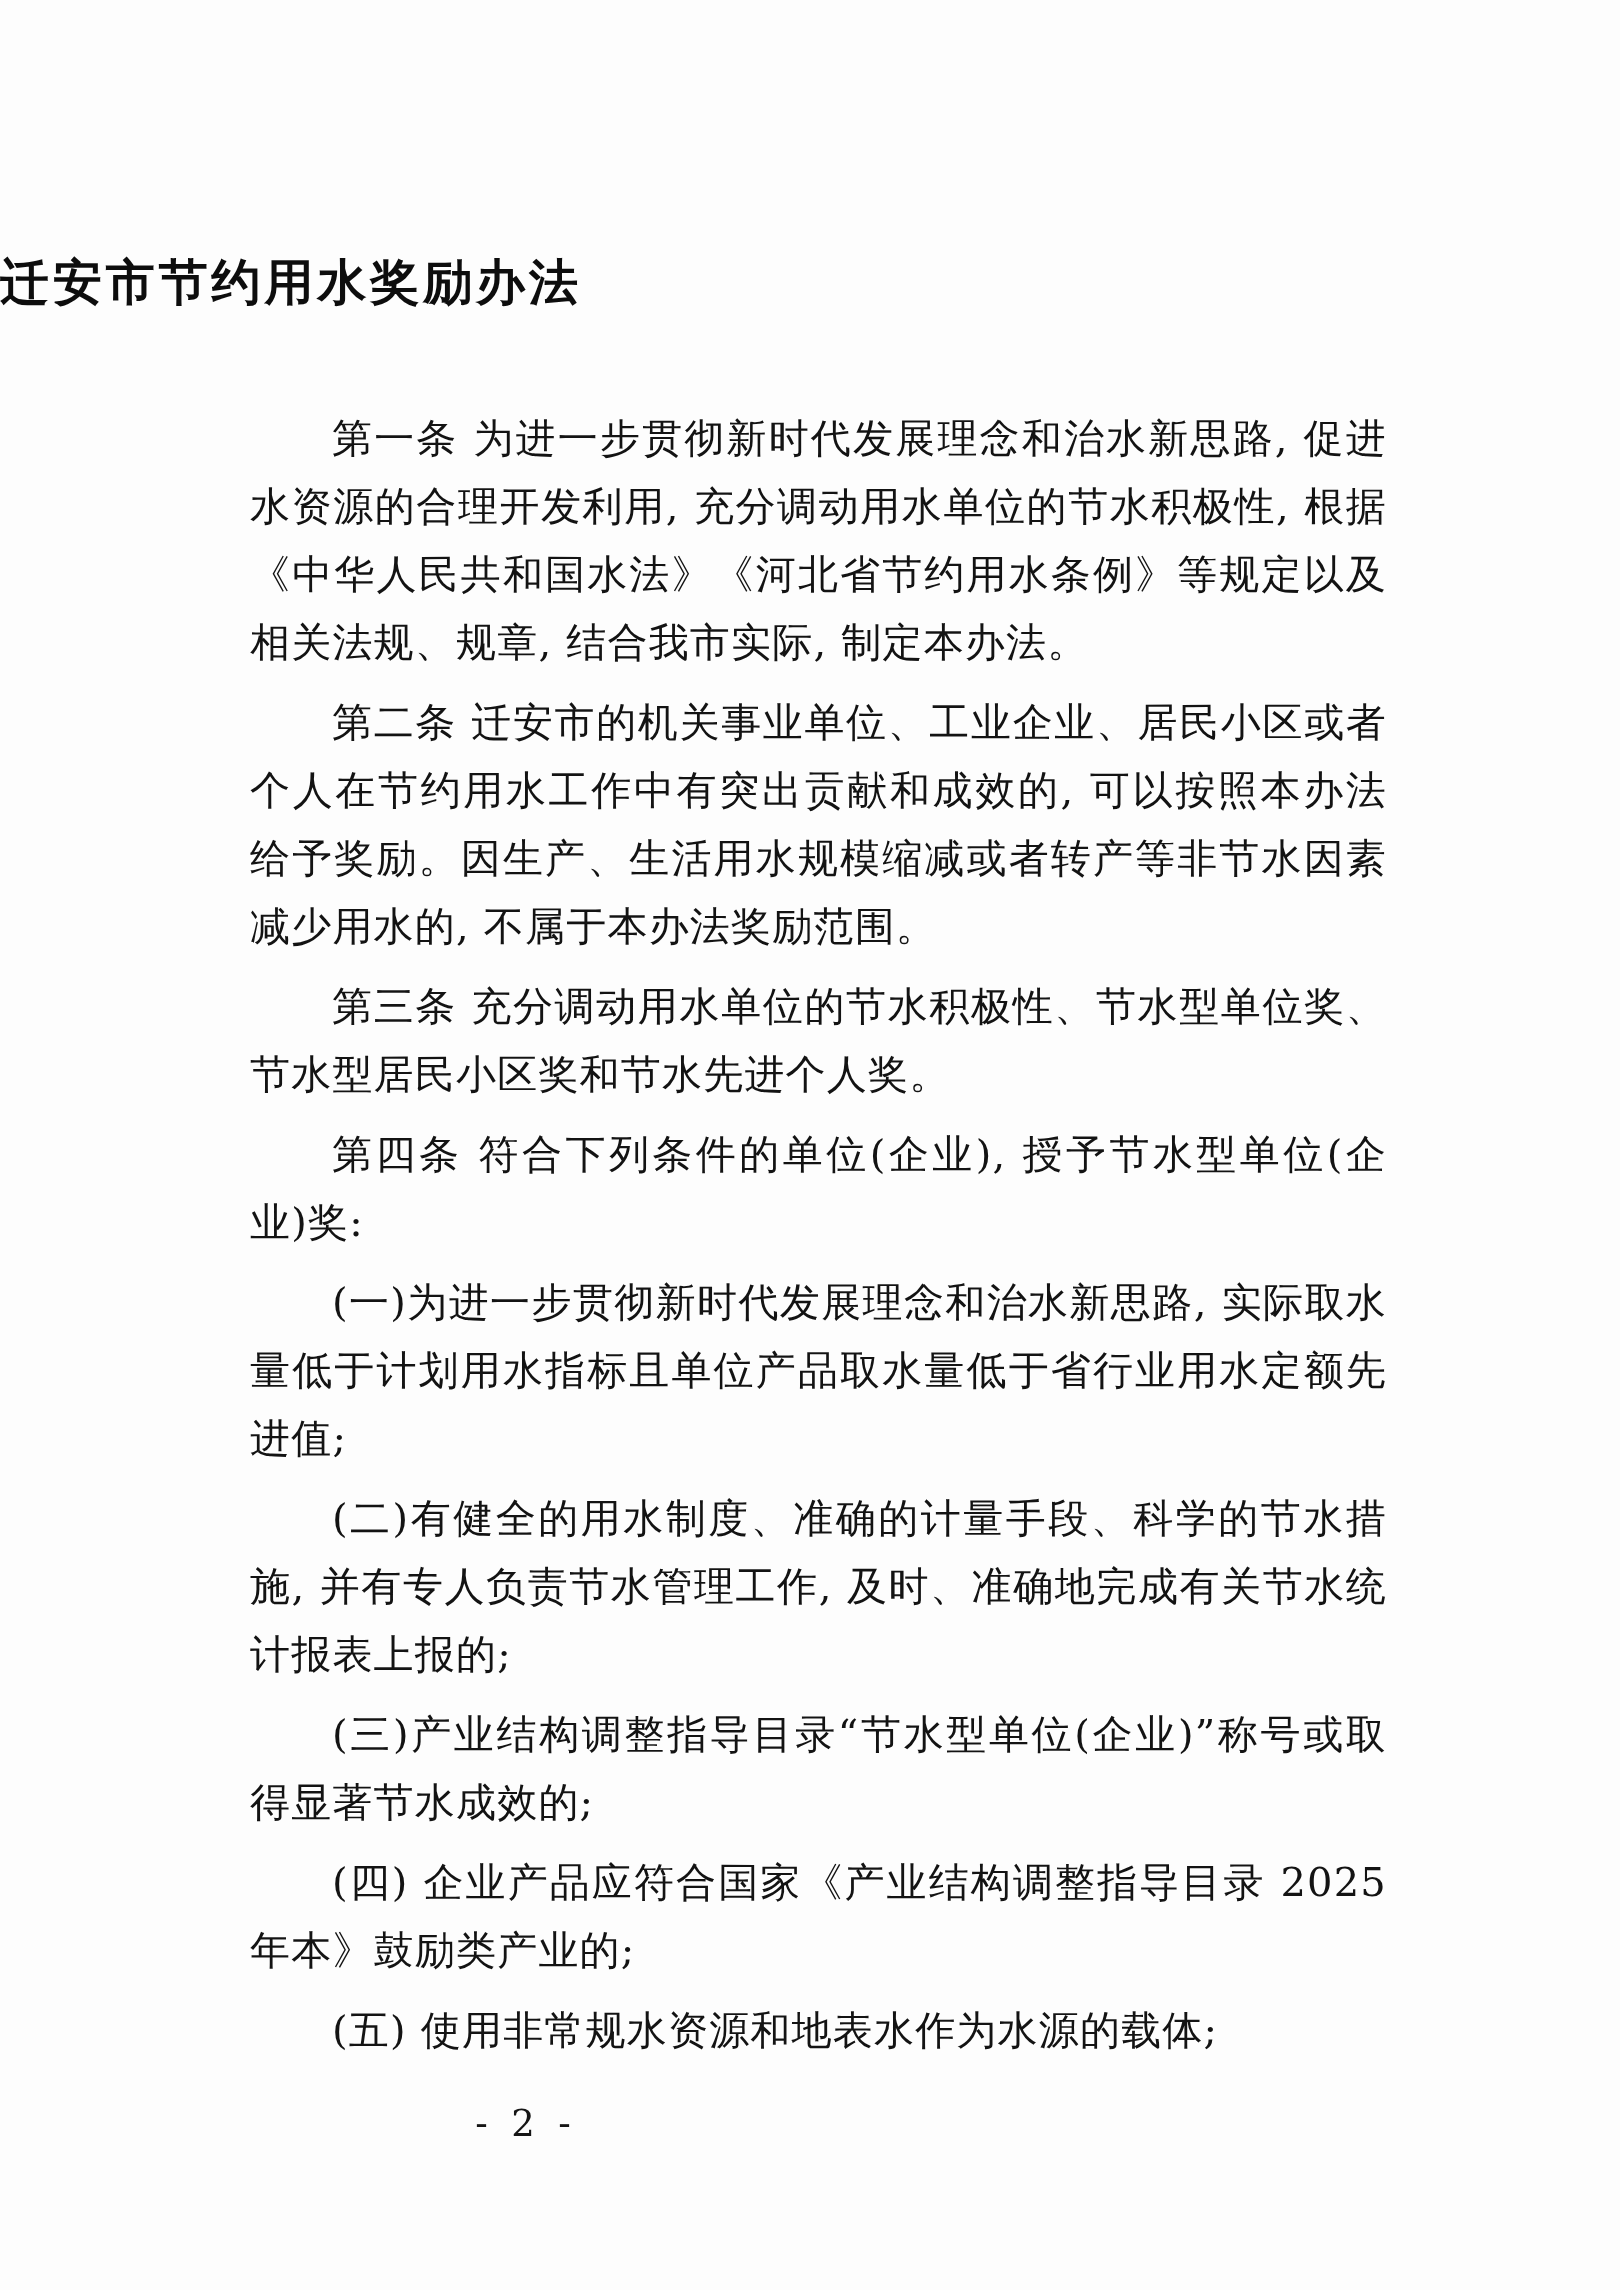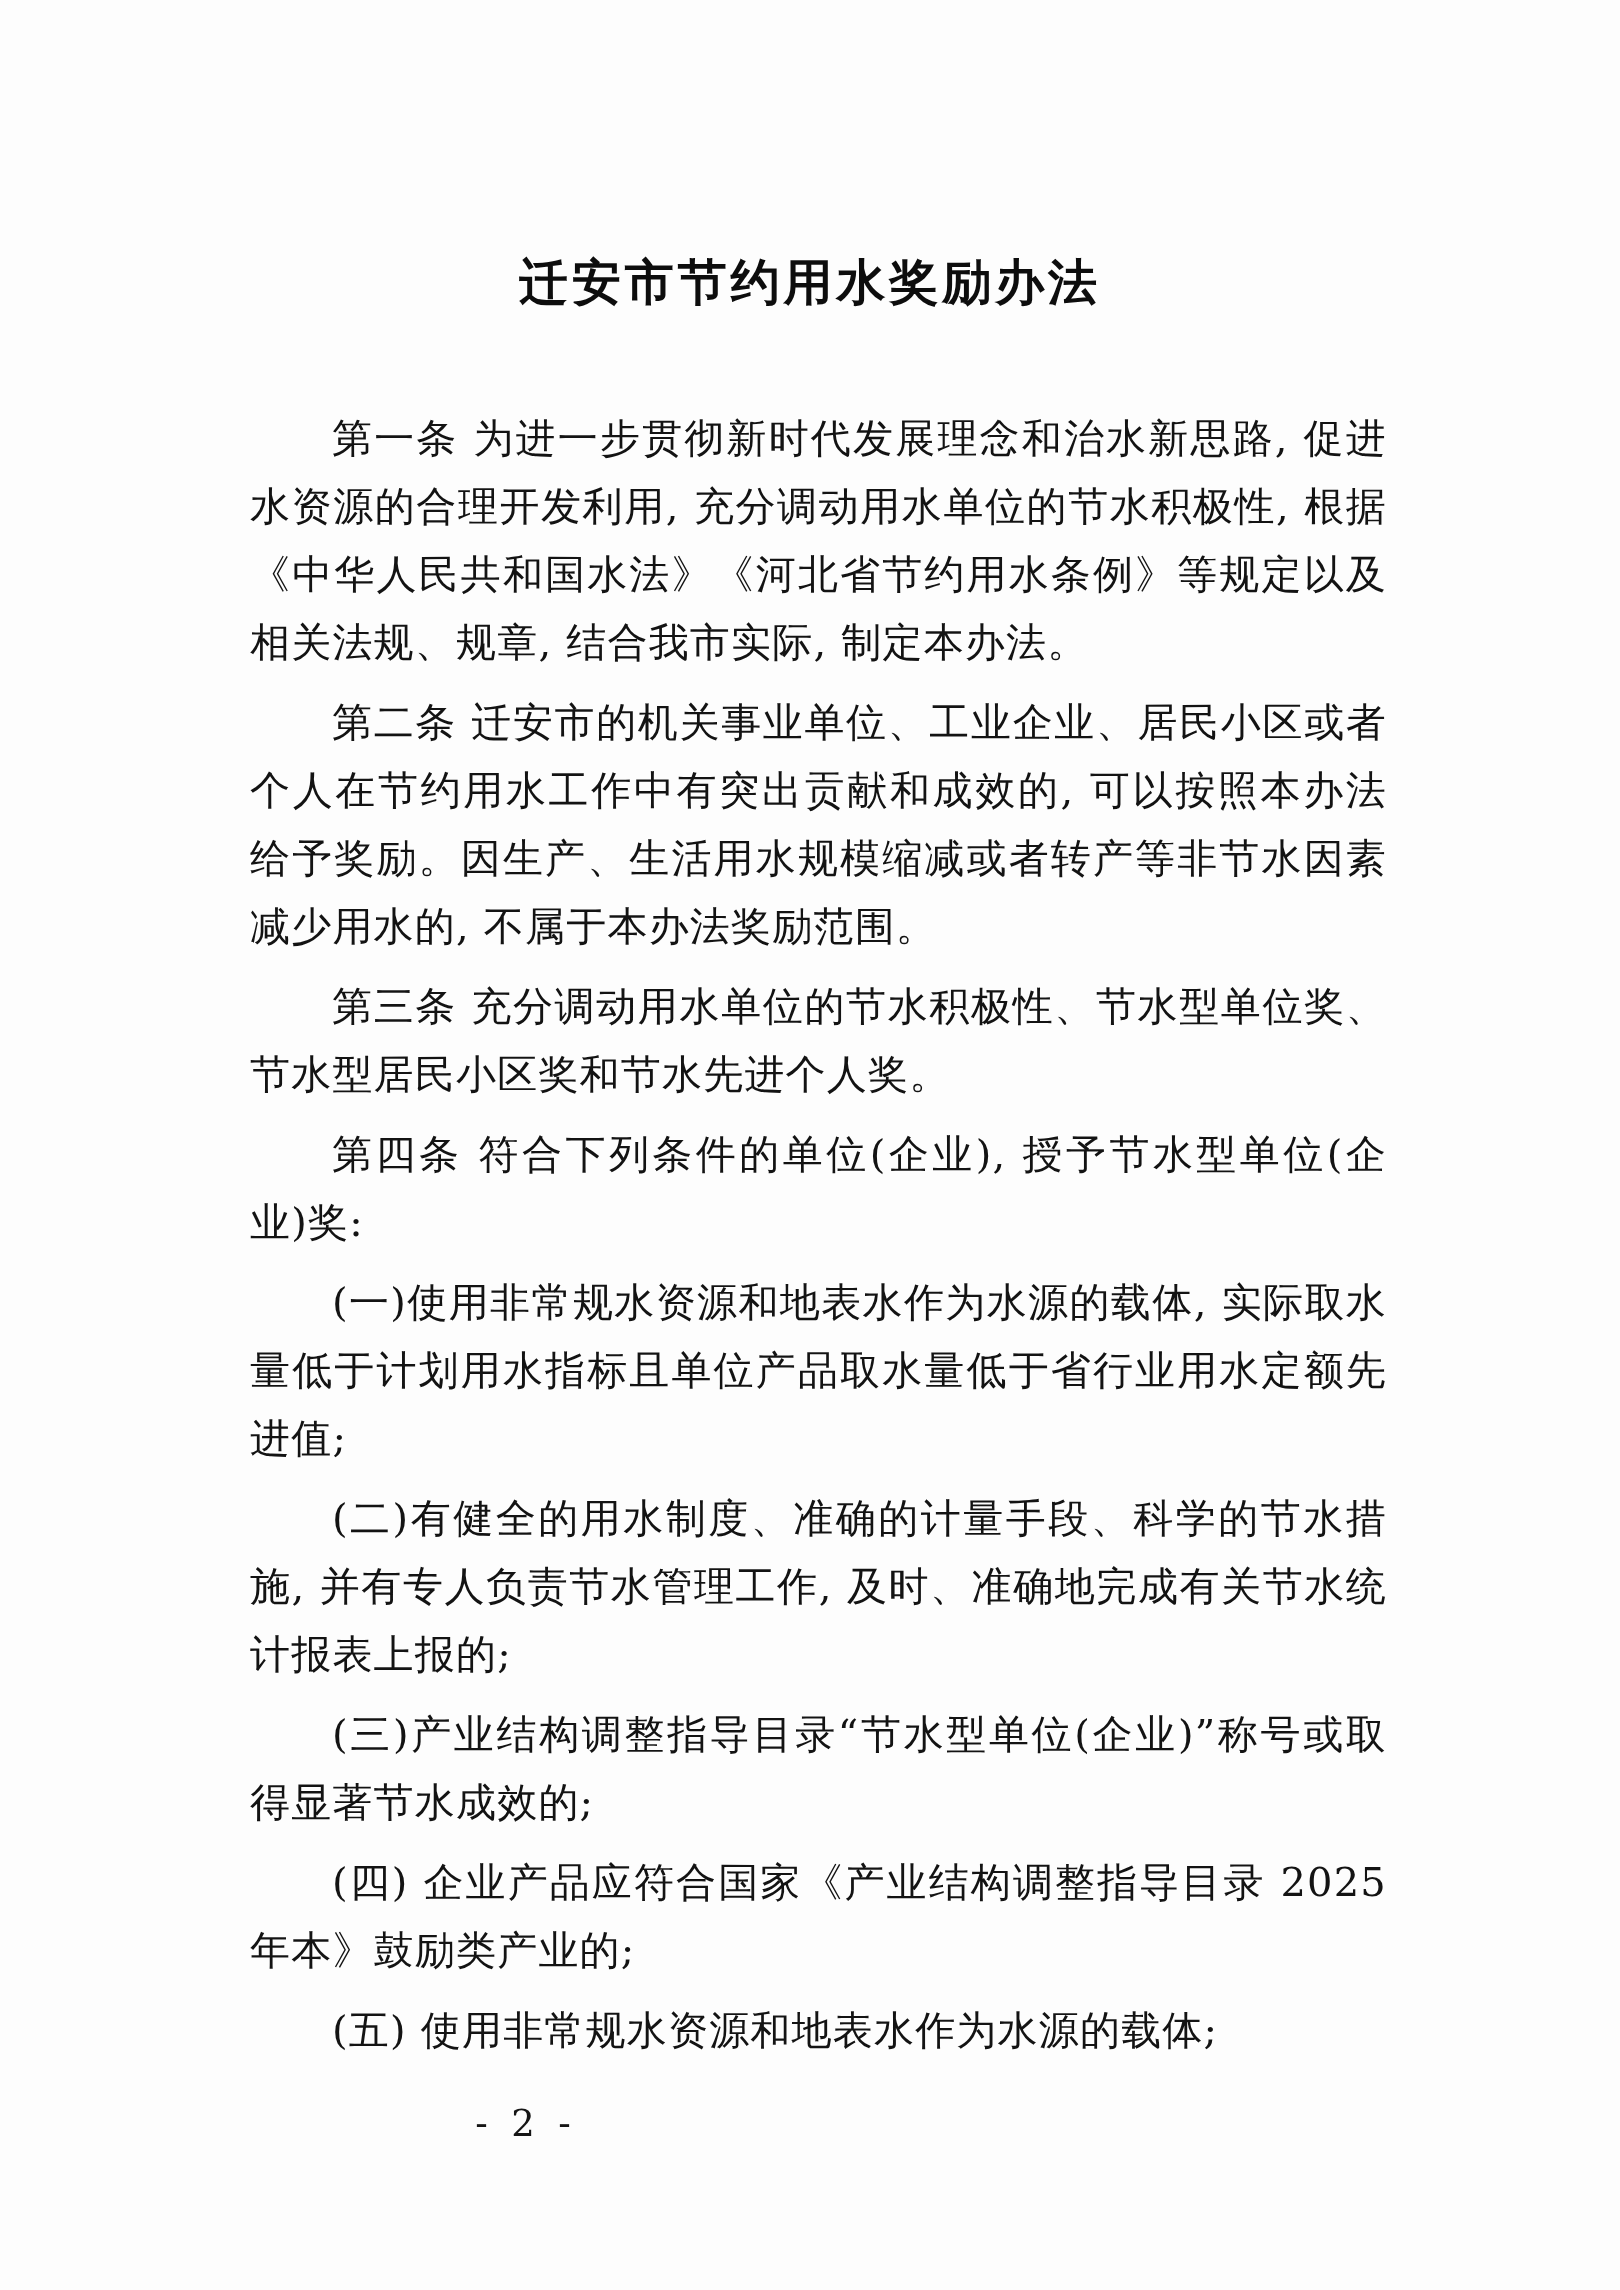--- a/index.html
+++ b/index.html
@@ -21,21 +21,20 @@
     top: 0;
     width: 1620px;
     height: 2291px;
     background: #fdfdfd;
   }
   .doc-title {
     position: absolute;
     left: 0;
     top: 250px;
     width: 1620px;
-    text-align: center;
     font-size: 49px;
     font-weight: bold;
     letter-spacing: 3.9px;
     color: #0d0d0d;
     font-family: "DejaVu Serif", "Liberation Serif", serif;
   }
   .body-block {
     position: absolute;
     left: 238px;
     top: 392px;
@@ -71,21 +70,21 @@
 
 <div class="page">
 
   <div class="doc-title">迁安市节约用水奖励办法</div>
 
   <div class="body-block">
     <p class="para">第一条    为进一步贯彻新时代发展理念和治水新思路, 促进水资源的合理开发利用, 充分调动用水单位的节水积极性, 根据《中华人民共和国水法》《河北省节约用水条例》等规定以及相关法规、规章, 结合我市实际, 制定本办法。</p>
     <p class="para">第二条    迁安市的机关事业单位、工业企业、居民小区或者个人在节约用水工作中有突出贡献和成效的, 可以按照本办法给予奖励。因生产、生活用水规模缩减或者转产等非节水因素减少用水的, 不属于本办法奖励范围。</p>
     <p class="para">第三条    充分调动用水单位的节水积极性、节水型单位奖、节水型居民小区奖和节水先进个人奖。</p>
     <p class="para">第四条    符合下列条件的单位(企业), 授予节水型单位(企业)奖:</p>
-    <p class="para">(一)使用非常规水资源和地表水作为水源的载体, 实际取水量低于计划用水指标且单位产品取水量低于省行业用水定额先进值;</p>
+    <p class="para">(一)为进一步贯彻新时代发展理念和治水新思路, 实际取水量低于计划用水指标且单位产品取水量低于省行业用水定额先进值;</p>
     <p class="para">(二)有健全的用水制度、准确的计量手段、科学的节水措施, 并有专人负责节水管理工作, 及时、准确地完成有关节水统计报表上报的;</p>
     <p class="para">(三)产业结构调整指导目录“节水型单位(企业)”称号或取得显著节水成效的;</p>
     <p class="para">(四) 企业产品应符合国家《产业结构调整指导目录 2025 年本》鼓励类产业的;</p>
     <p class="para">(五) 使用非常规水资源和地表水作为水源的载体;</p>
   </div>
 
   <div class="page-number">
     <span>- 2 -</span>
   </div>
 

